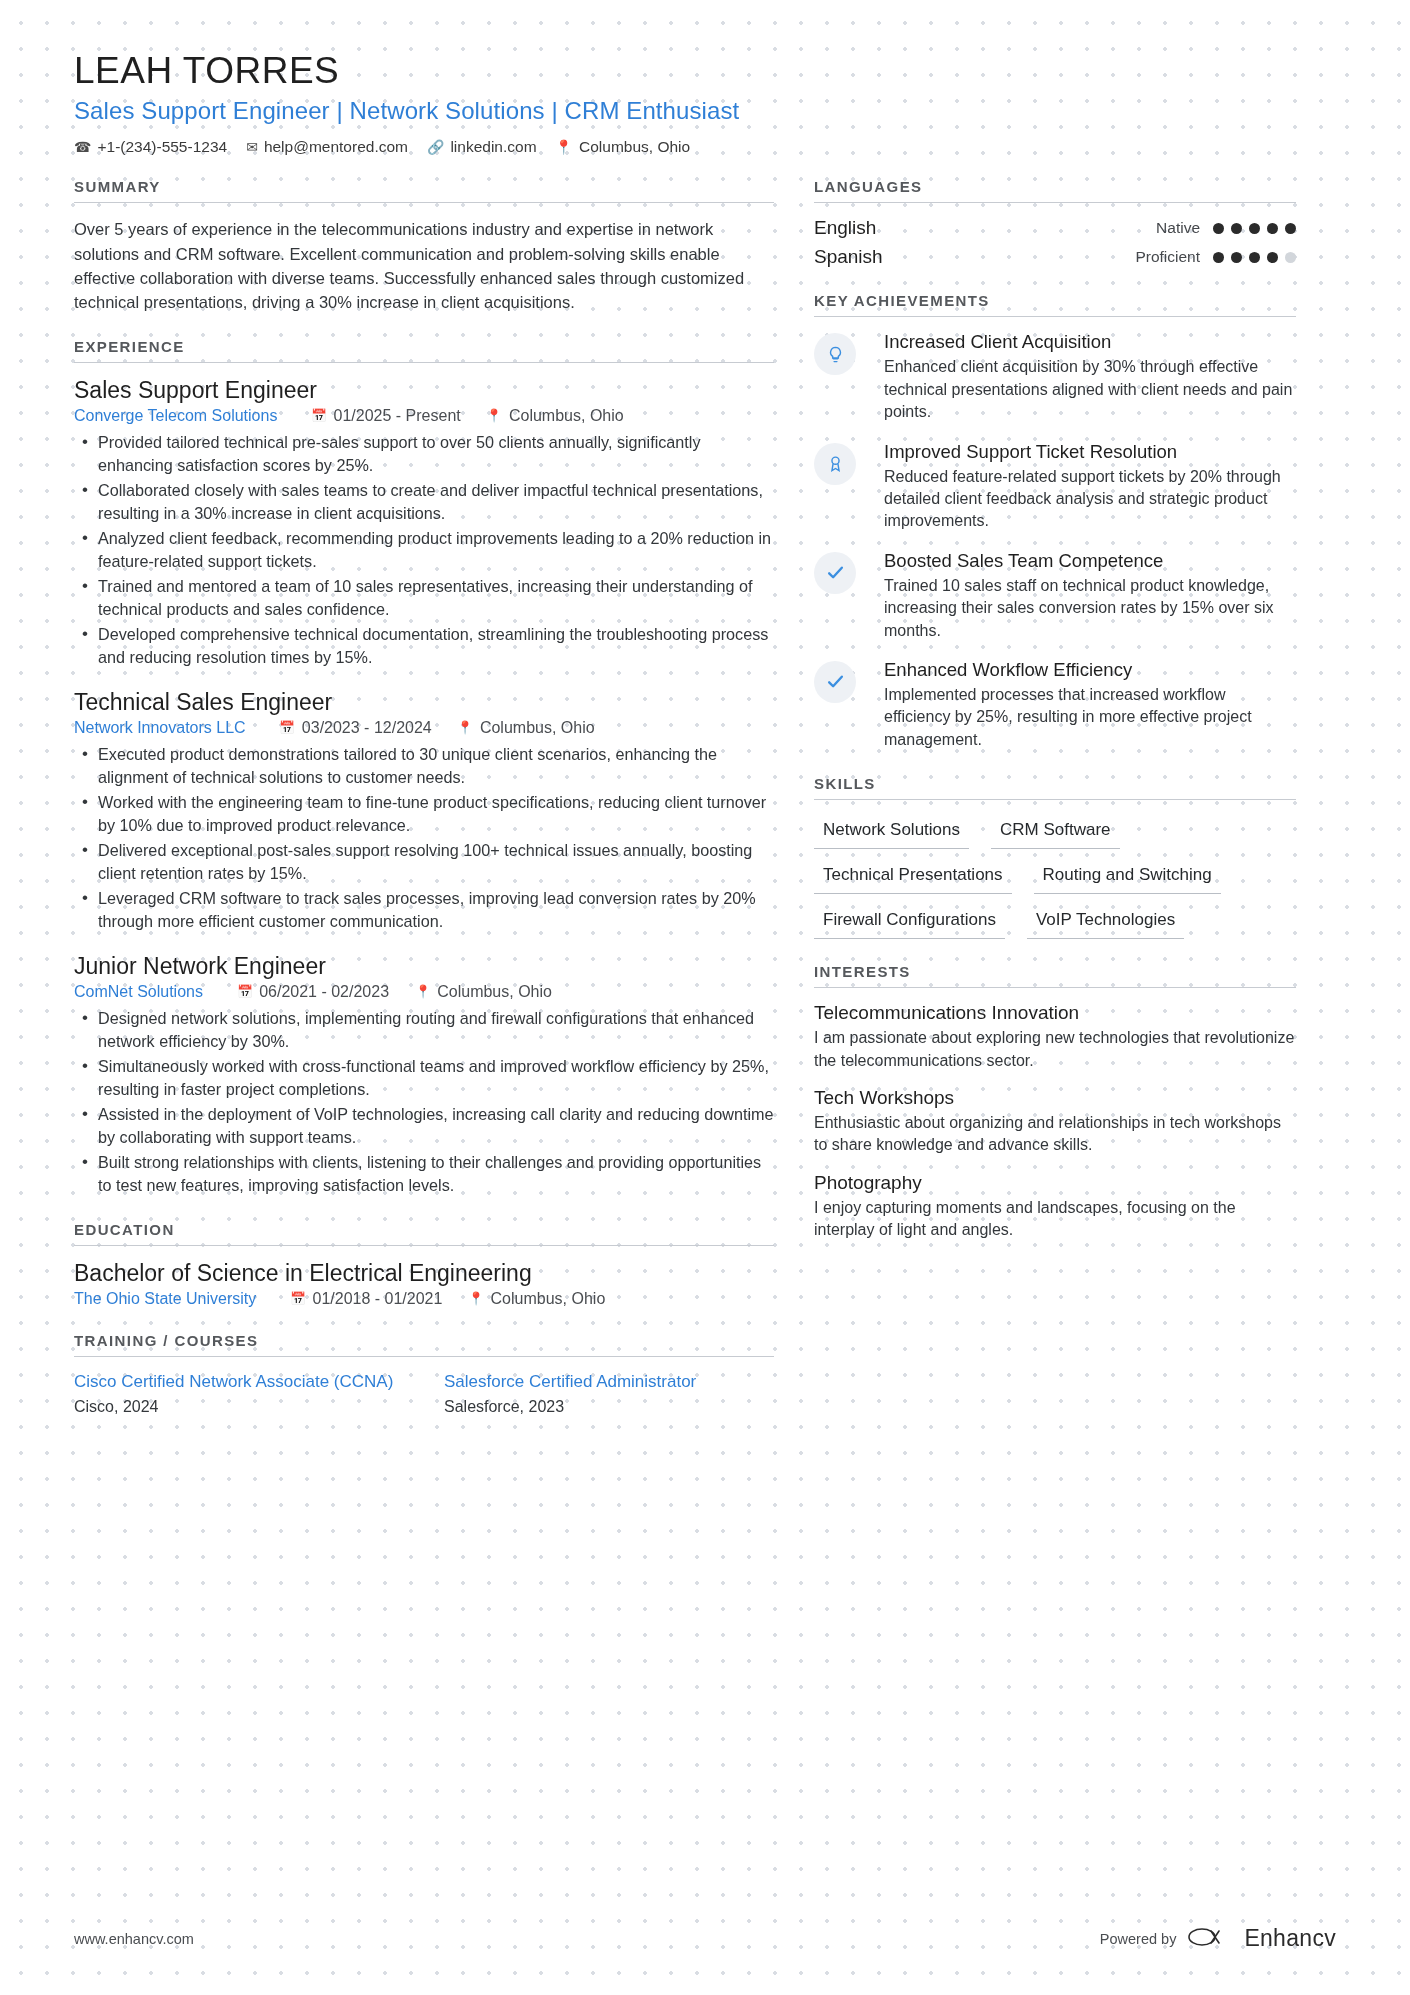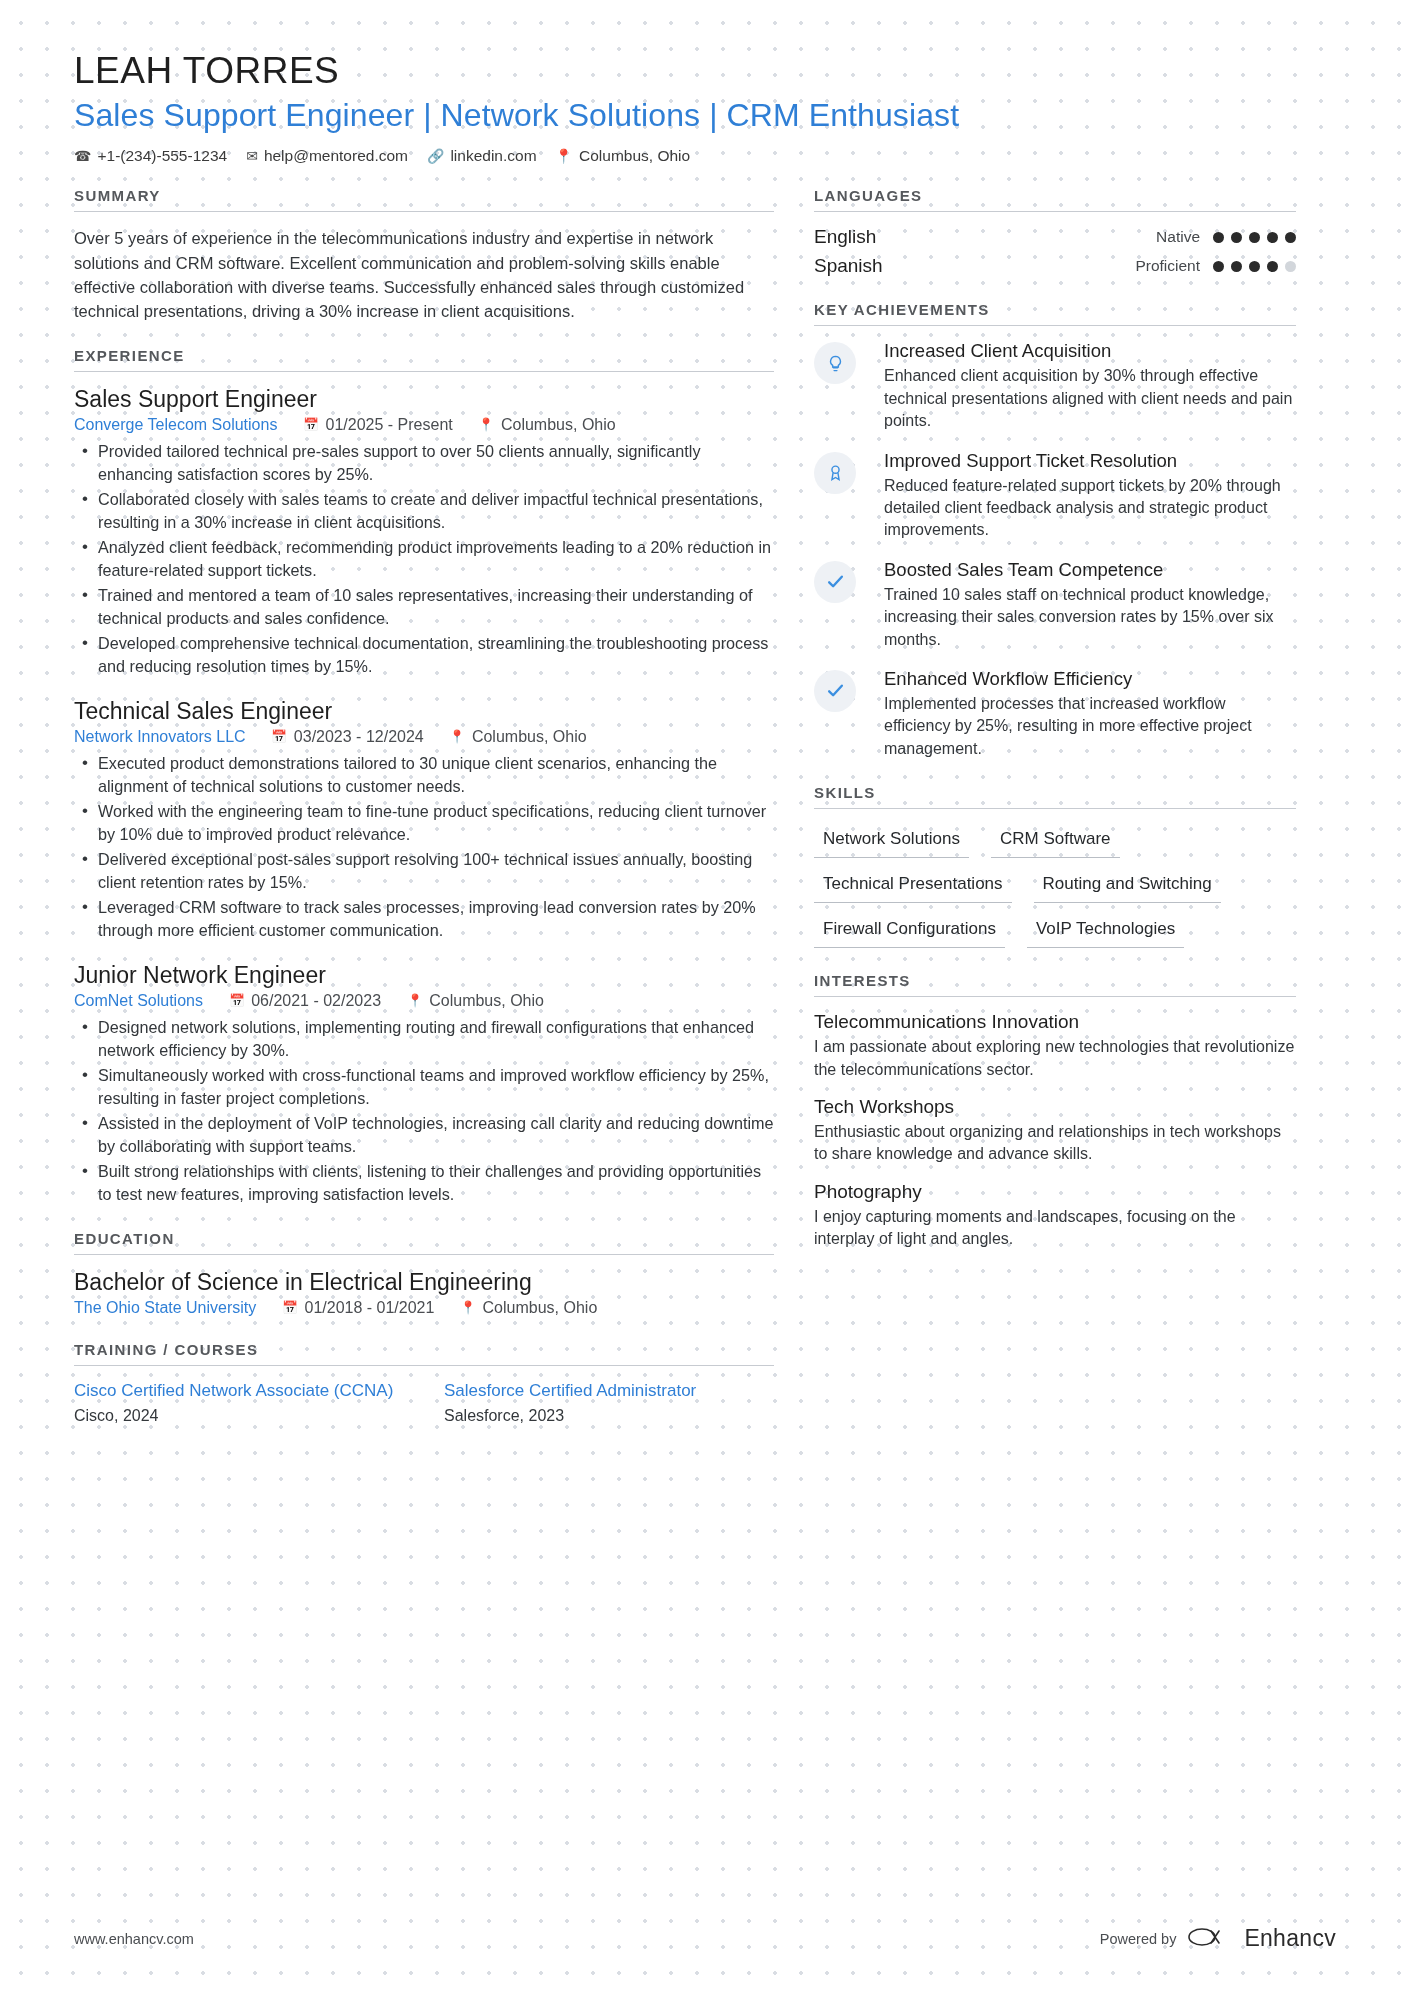--- a/index.html
+++ b/index.html
@@ -31,21 +31,21 @@
   
   .name {
     font-size: 37px;
     font-weight: 400;
     letter-spacing: 0.5px;
     color: #1f1f1f;
     margin: 50px 0 0 0;
     line-height: 1.12;
   }
   .headline {
-    font-size: 32px;
+    font-size: 24px;
     color: #2f7fd6;
     margin-top: 6px;
     letter-spacing: 0.1px;
   }
   .contacts {
     margin-top: 13px;
     font-size: 15.5px;
     color: #3a3a3a;
     display: flex;
     align-items: center;
@@ -80,21 +80,21 @@
     margin-top: 4px;
     margin-bottom: 3px;
   }
   .job-meta {
     display: flex;
     align-items: center;
     font-size: 16px;
     color: #4a4d51;
     margin-bottom: 6px;
   }
-  .company { color: #2f7fd6; margin-right: 26px; }
+  .company { color: #2f7fd6; margin-right: 34px; }
   .meta-item { display: flex; align-items: center; gap: 6px; margin-right: 26px; }
   .meta-item .ic { font-size: 13px; color: #5c5f63; }
   ul.bullets {
     margin: 0 0 0 0;
     padding-left: 22px;
     list-style: none;
   }
   ul.bullets li {
     position: relative;
     font-size: 16.2px;

